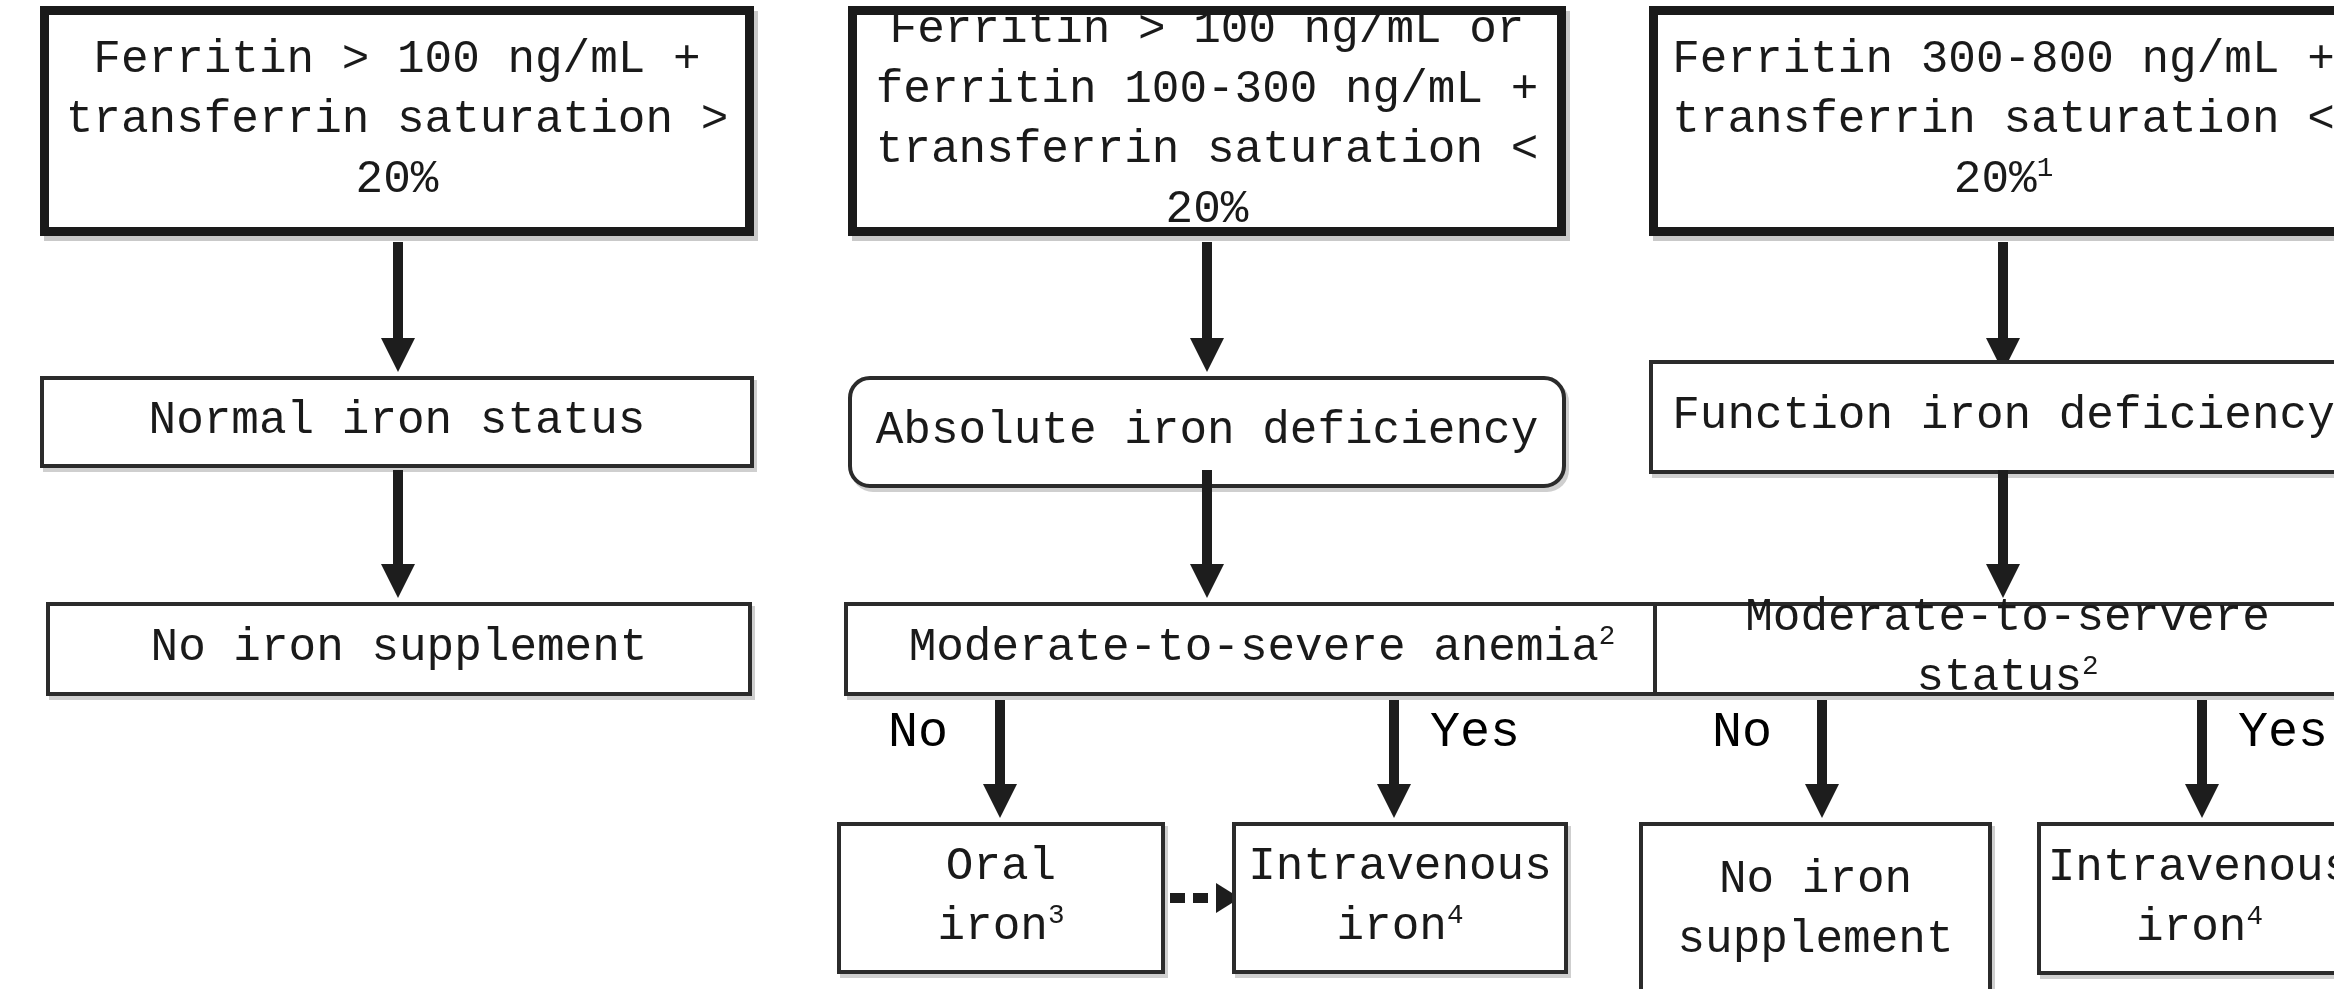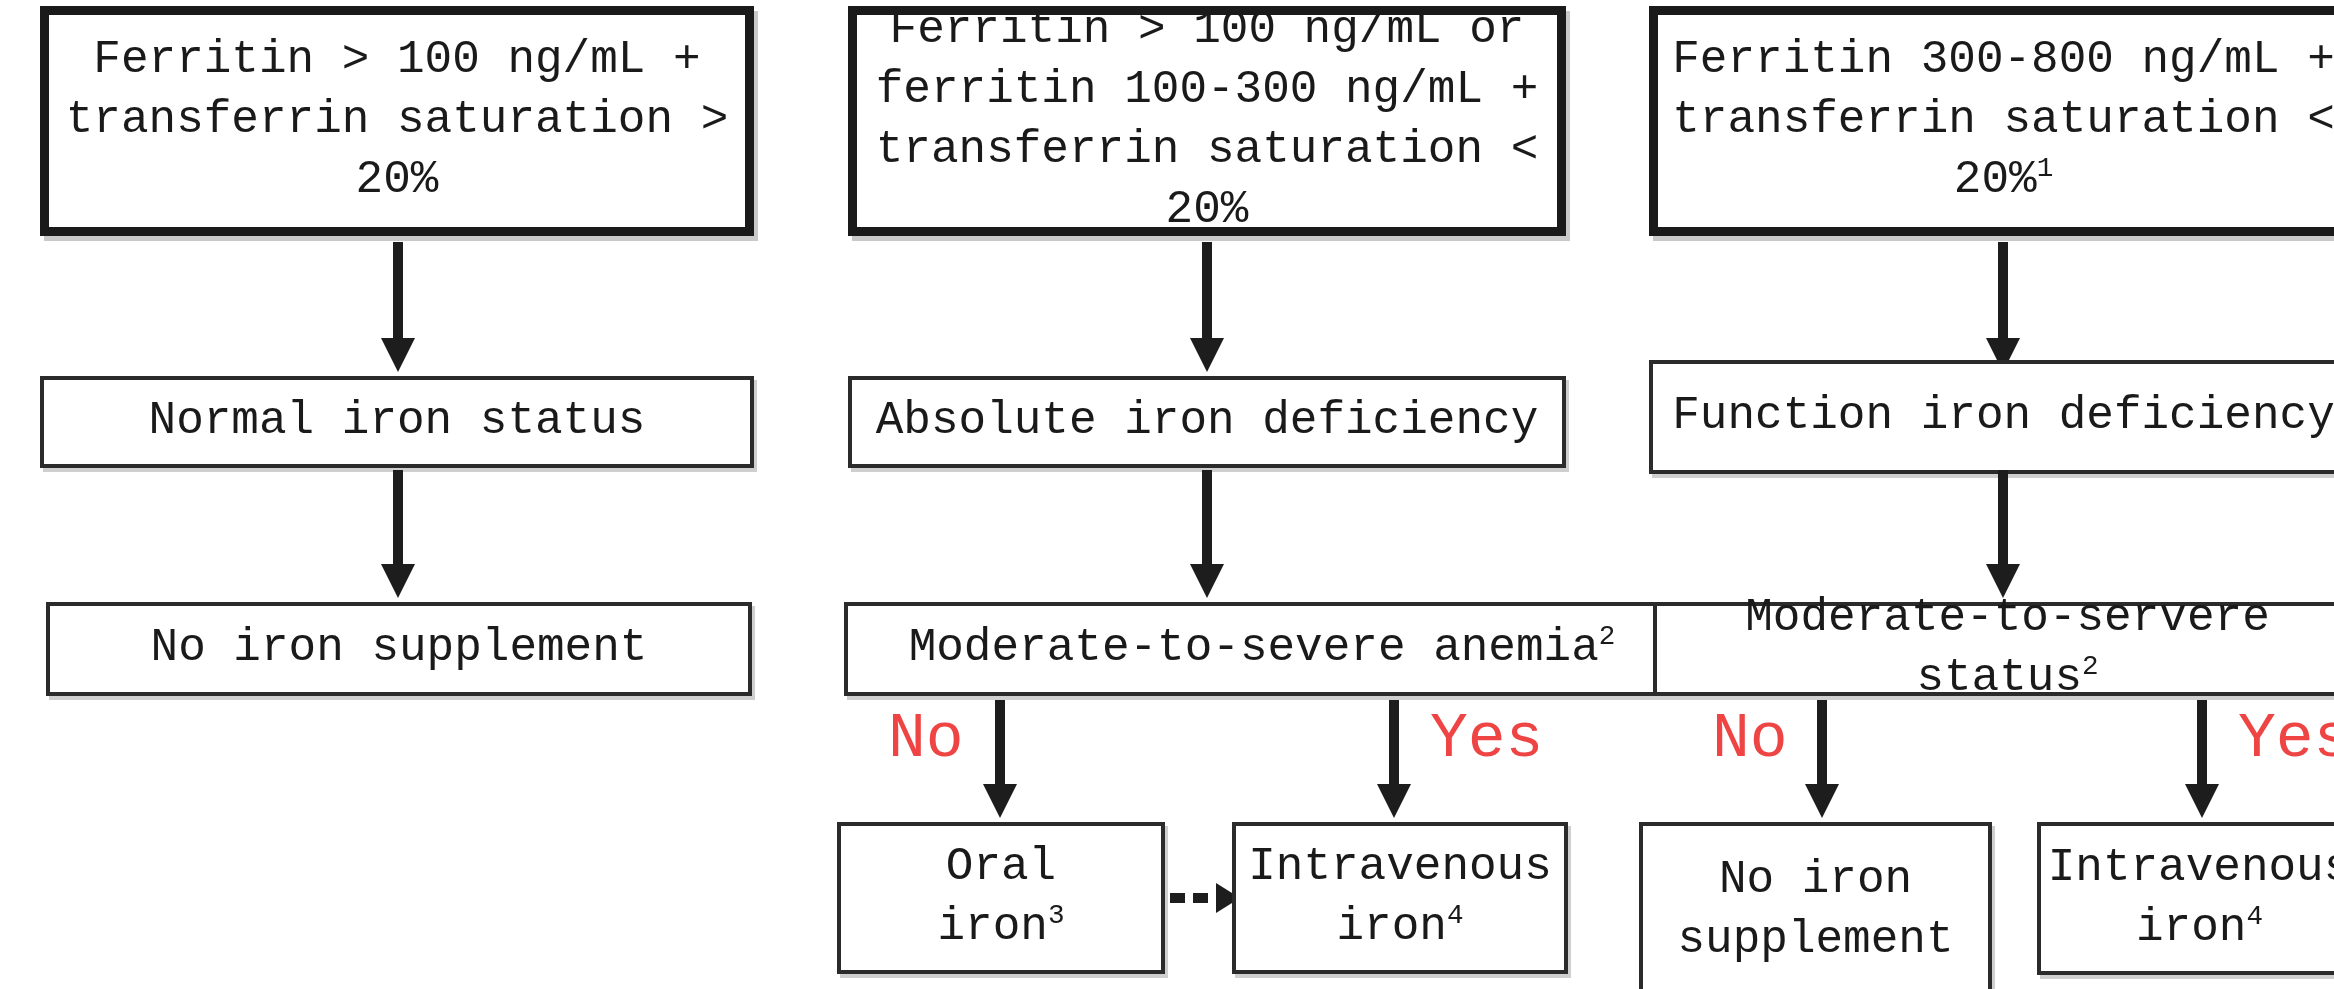--- a/index.html
+++ b/index.html
@@ -53,22 +53,22 @@
     background: #1d1d1d;
   }
   .varrow .head {
     width: 0; height: 0;
     border-left: 17px solid transparent;
     border-right: 17px solid transparent;
     border-top: 34px solid #1d1d1d;
   }
   .branch-label {
     position: absolute;
-    font-size: 63px;
-    color: #ef4444;
+    font-size: 50px;
+    color: #000000;
     white-space: nowrap;
   }
   .darrow {
     position: absolute;
     display: flex;
     align-items: center;
   }
   .darrow .dash {
     width: 15px;
     height: 10px;
@@ -114,21 +114,21 @@
     <div class="box-text"><span>Ferritin &gt; 100 ng/mL or
 ferritin 100-300 ng/mL +
 transferrin saturation &lt; 20%</span><sup></sup></div>
   </div>
 
   <div class="varrow" style="left:1158px; top:242px; height:130px;">
     <div class="stem"></div>
     <div class="head"></div>
   </div>
 
-  <div class="box box-thin" style="left:816px; top:376px; width:718px; height:92px;">
+  <div class="box box-thin" style="left:816px; top:376px; width:718px; height:112px;border-radius:22px;">
     <div class="box-text"><span>Absolute iron deficiency</span><sup></sup></div>
   </div>
 
   <div class="varrow" style="left:1158px; top:470px; height:128px;">
     <div class="stem"></div>
     <div class="head"></div>
   </div>
 
   <div class="box box-thin" style="left:812px; top:602px; width:836px; height:94px;">
     <div class="box-text"><span>Moderate-to-severe anemia</span><sup>2</sup></div>

